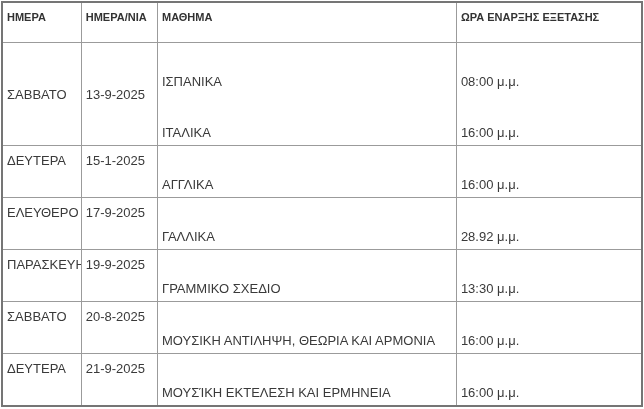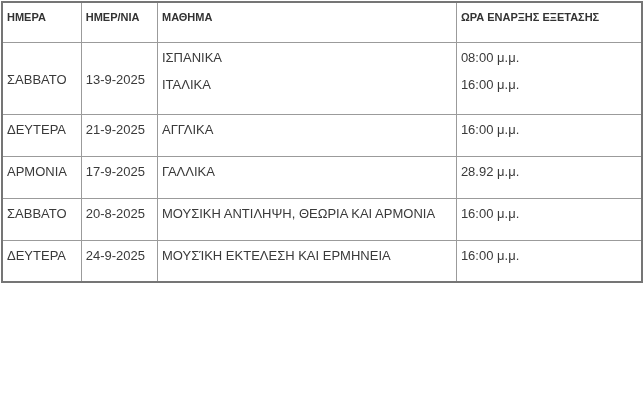--- a/index.html
+++ b/index.html
@@ -41,88 +41,98 @@
   }
   table.schedule thead tr { height: 40px; }
   table.schedule th {
     font-weight: bold;
     color: #333333;
     font-size: 11px;
   }
   table.schedule tbody tr { height: 42px; }
   table.schedule tbody tr.tall { height: 72px; }
   table.schedule td.v-mid { vertical-align: middle; }
-  .cell-line { display: block; }
-  .cell-line + .cell-line { margin-top: 10px; }
+  .cell-line { display: block; margin-top: 24px; }
+  .cell-line + .cell-line { margin-top: 34px; }
 </style>
 </head>
 <body>
 
 <div class="page">
   <table class="schedule">
     <colgroup>
       <col class="c-day">
       <col class="c-date">
       <col class="c-subj">
       <col class="c-time">
     </colgroup>
     <thead>
       <tr>
         <th>ΗΜΕΡΑ</th>
-        <th>ΗΜΕΡ/ΝΙΑ</th>
+        <th>ΗΜΕΡΑ/ΝΙΑ</th>
         <th>ΜΑΘΗΜΑ</th>
         <th>ΩΡΑ ΕΝΑΡΞΗΣ ΕΞΕΤΑΣΗΣ</th>
       </tr>
     </thead>
     <tbody id="schedule-body">
         <tr class="tall">
           <td class="v-mid">ΣΑΒΒΑΤΟ</td>
           <td class="v-mid">13-9-2025</td>
           <td>
             <span class="cell-line">ΙΣΠΑΝΙΚΑ</span>
             <span class="cell-line">ΙΤΑΛΙΚΑ</span>
           </td>
           <td>
             <span class="cell-line">08:00 μ.μ.</span>
             <span class="cell-line">16:00 μ.μ.</span>
           </td>
         </tr>
         <tr>
           <td>ΔΕΥΤΕΡΑ</td>
-          <td>21-9-2025</td>
+          <td>15-1-2025</td>
           <td>
             <span class="cell-line">ΑΓΓΛΙΚΑ</span>
           </td>
           <td>
             <span class="cell-line">16:00 μ.μ.</span>
           </td>
         </tr>
         <tr>
-          <td>ΑΡΜΟΝΙΑ</td>
+          <td>ΕΛΕΥΘΕΡΟ</td>
           <td>17-9-2025</td>
           <td>
             <span class="cell-line">ΓΑΛΛΙΚΑ</span>
           </td>
           <td>
             <span class="cell-line">28.92 μ.μ.</span>
+          </td>
+        </tr>
+        <tr>
+          <td>ΠΑΡΑΣΚΕΥΗ</td>
+          <td>19-9-2025</td>
+          <td>
+            <span class="cell-line">ΓΡΑΜΜΙΚΟ ΣΧΕΔΙΟ</span>
+          </td>
+          <td>
+            <span class="cell-line">13:30 μ.μ.</span>
           </td>
         </tr>
         <tr>
           <td>ΣΑΒΒΑΤΟ</td>
           <td>20-8-2025</td>
           <td>
             <span class="cell-line">ΜΟΥΣΙΚΗ ΑΝΤΙΛΗΨΗ, ΘΕΩΡΙΑ ΚΑΙ ΑΡΜΟΝΙΑ</span>
           </td>
           <td>
             <span class="cell-line">16:00 μ.μ.</span>
           </td>
         </tr>
         <tr>
           <td>ΔΕΥΤΕΡΑ</td>
-          <td>24-9-2025</td>
+          <td>21-9-2025</td>
           <td>
             <span class="cell-line">ΜΟΥΣΊΚΗ ΕΚΤΕΛΕΣΗ ΚΑΙ ΕΡΜΗΝΕΙΑ</span>
           </td>
           <td>
             <span class="cell-line">16:00 μ.μ.</span>
           </td>
         </tr>
       </tbody>
   </table>
 </div>

